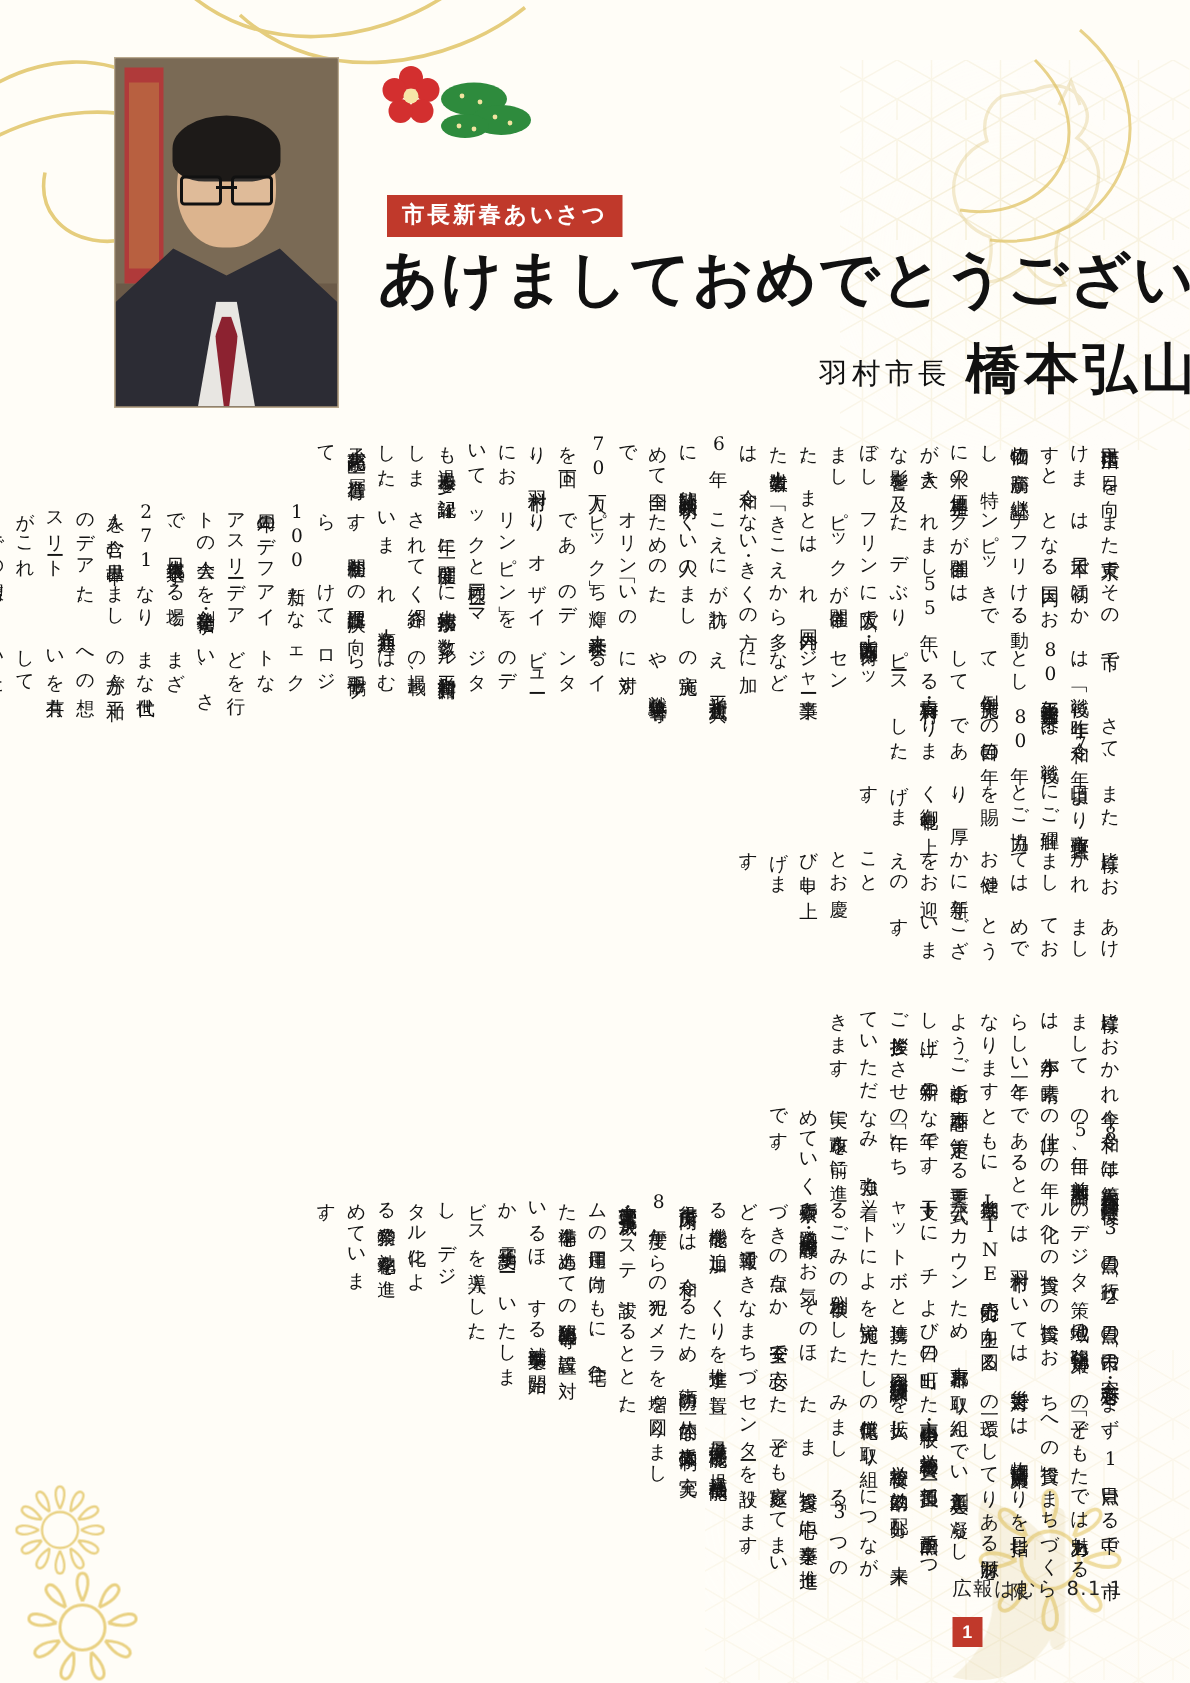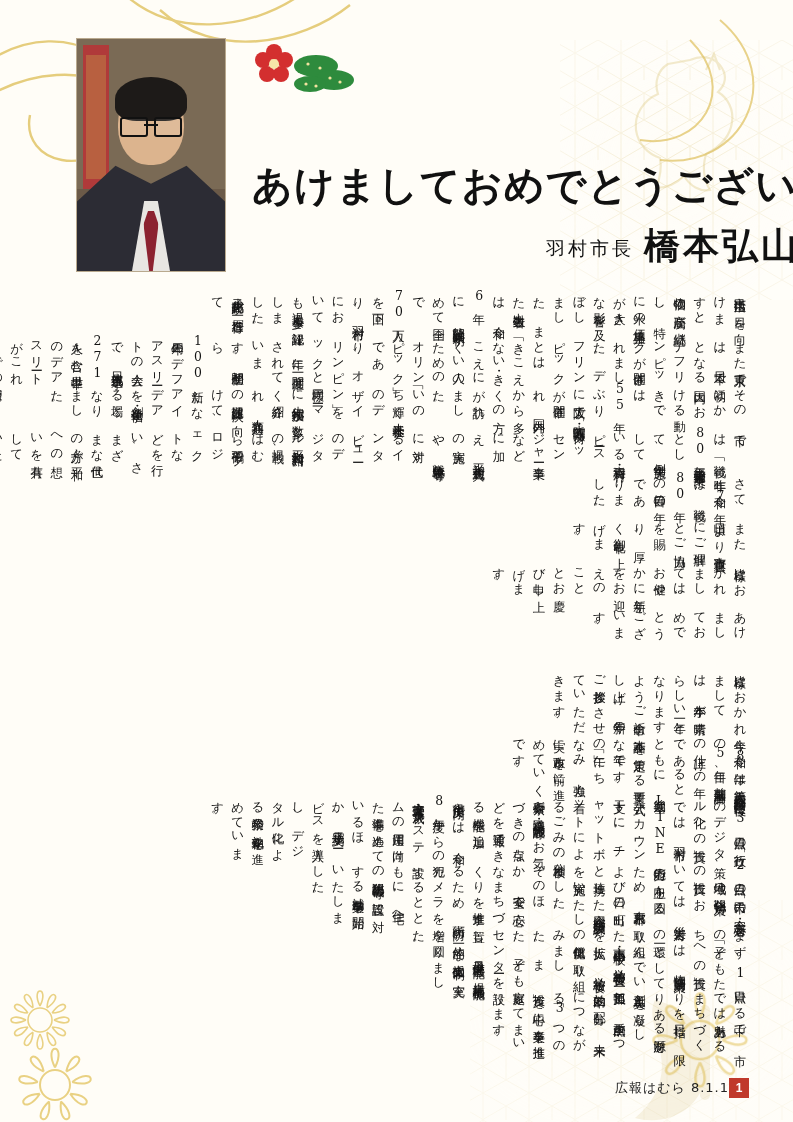--- a/index.html
+++ b/index.html
@@ -117,21 +117,21 @@
     color:#141414;
     height:100%;
     margin-left:5.6px;
     font-family:"DejaVu Serif", serif;
     white-space:pre-wrap;
   }
 
   
   .footer{
     position:absolute;right:44px;bottom:24px;
-    display:flex;align-items:center;
+    display:flex;align-items:flex-start;gap:10px;flex-direction:column;
   }
   .footer .label{
     font-size:13px;color:#222;letter-spacing:1px;
     font-family:"DejaVu Sans", sans-serif;
   }
   .footer .page{
     width:20px;height:20px;background:#c0392b;color:#fff;
     font-size:12px;display:flex;align-items:center;justify-content:center;
     font-family:"Liberation Sans", sans-serif;
     font-weight:bold;
@@ -278,20 +278,21 @@
         <circle cx="58" cy="20" r="1.6"></circle>
           <circle cx="70" cy="24" r="1.6"></circle>
         <circle cx="80" cy="34" r="1.6"></circle>
           <circle cx="90" cy="38" r="1.6"></circle>
         <circle cx="56" cy="40" r="1.6"></circle>
           <circle cx="66" cy="42" r="1.6"></circle>
       </g>
     </g>
   </svg>
 
+  <div class="banner">市長新春あいさつ</div>
   <div class="greeting">あけましておめでとうございます</div>
   <div class="mayor-role">羽村市長</div>
   <div class="mayor-name">橋本弘山</div>
 </div>
 
 <div class="article">
 
   <div class="block block-top">
     <div class="col">あけましておめでとうございます。</div>
     <div class="col">皆様におかれましては、お健やかに新年をお迎えのこととお慶び申し上げます。</div>

